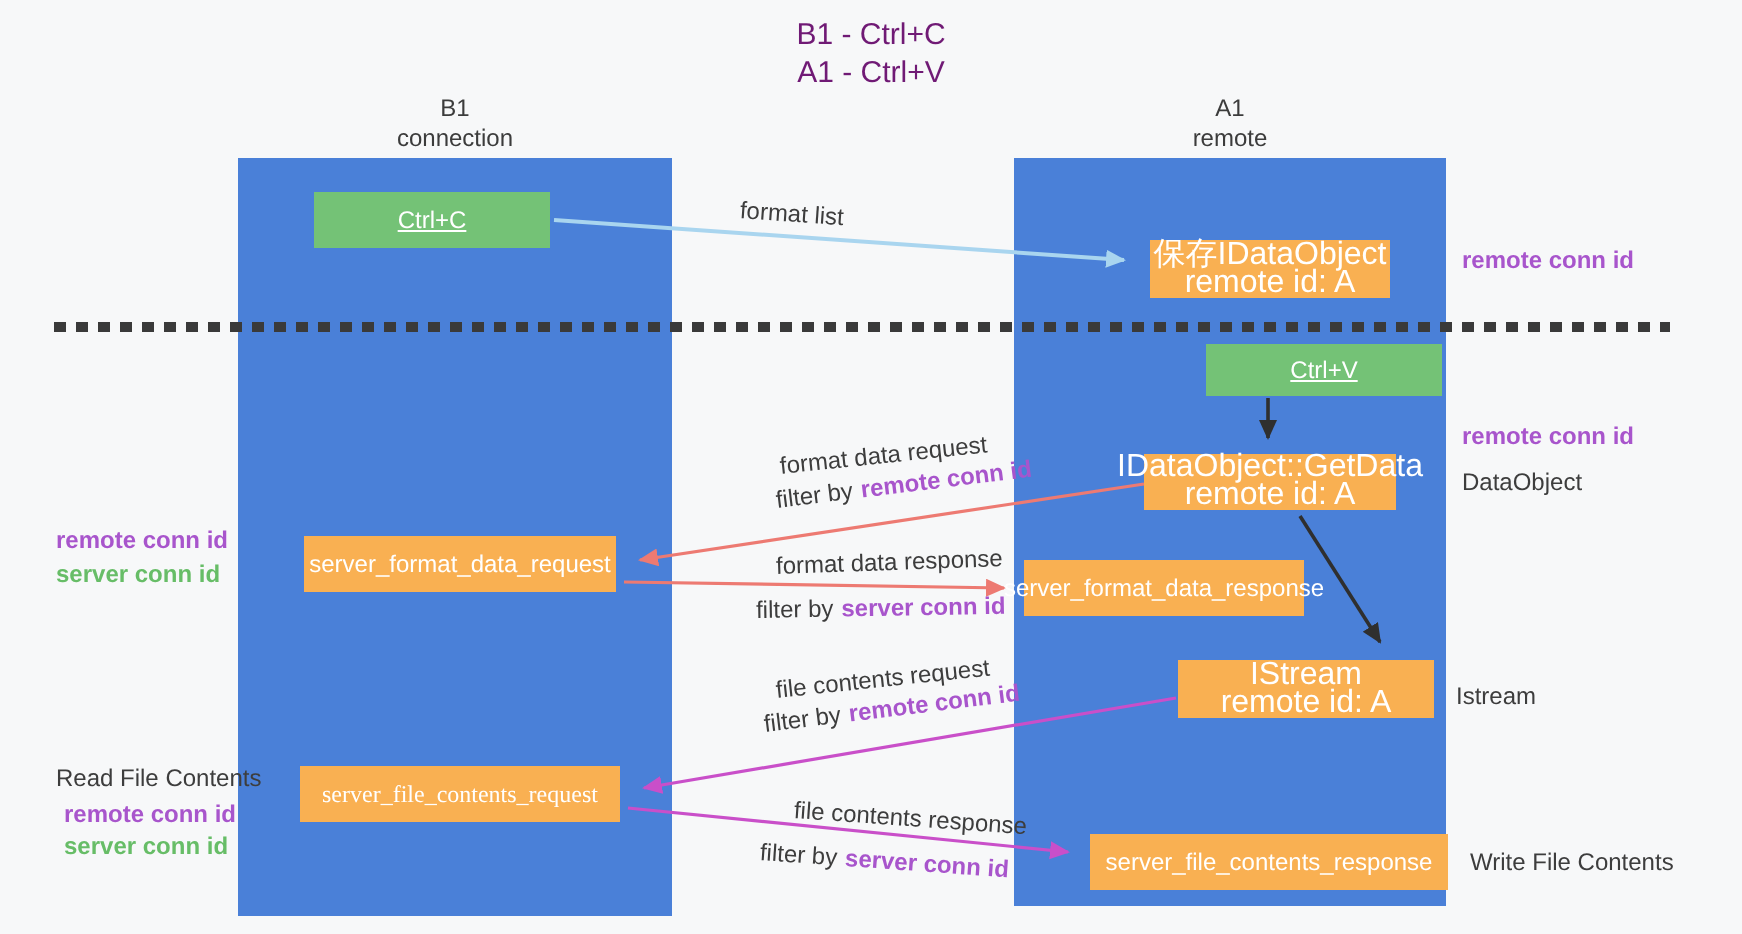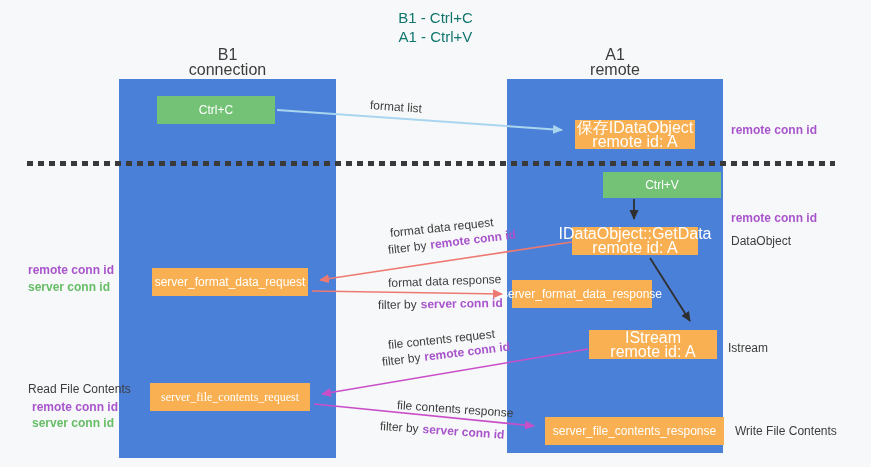--- a/index.html
+++ b/index.html
@@ -5,33 +5,33 @@
   html,body{margin:0;padding:0;}
   body{
     width:871px;height:467px;position:relative;overflow:hidden;
     background:#f7f8f9;
     font-family:"Liberation Sans","DejaVu Sans",sans-serif;
     color:#3d3d3d;
   }
   .abs{position:absolute;}
   .title{
     left:0;top:8;width:871px;text-align:center;
-    font-size:15px;line-height:19px;color:#0f766e;
+    font-size:15px;line-height:19px;color:#701a75;
   }
   .col{background:#4a80d8;}
   .col-header{
-    font-size:16px;line-height:15px;text-align:center;color:#3c3c3c;
+    font-size:12px;line-height:15px;text-align:center;color:#3c3c3c;
   }
   .box{
     display:flex;flex-direction:column;align-items:center;justify-content:center;
     text-align:center;color:#ffffff;font-size:12px;line-height:14px;
     box-sizing:border-box;
   }
   .box.orange{background:#f9b052;}
-  .box.green{background:#74c276;}
+  .box.green{background:#74c276;text-decoration:underline;}
   .box .sub{font-size:16px;}
   .dashed-line{
     left:27px;top:161px;width:808px;height:5px;
     background:repeating-linear-gradient(90deg,#3a3a3a 0 6px,transparent 6px 11px);
   }
   .lbl{font-size:12px;white-space:nowrap;color:#3d3d3d;line-height:14px;}
   .purple{color:#a855cc;font-weight:bold;}
   .greentx{color:#67bd67;font-weight:bold;}
   .rot{transform-origin:left center;}
   .filter-pair span{margin-right:4px;}

